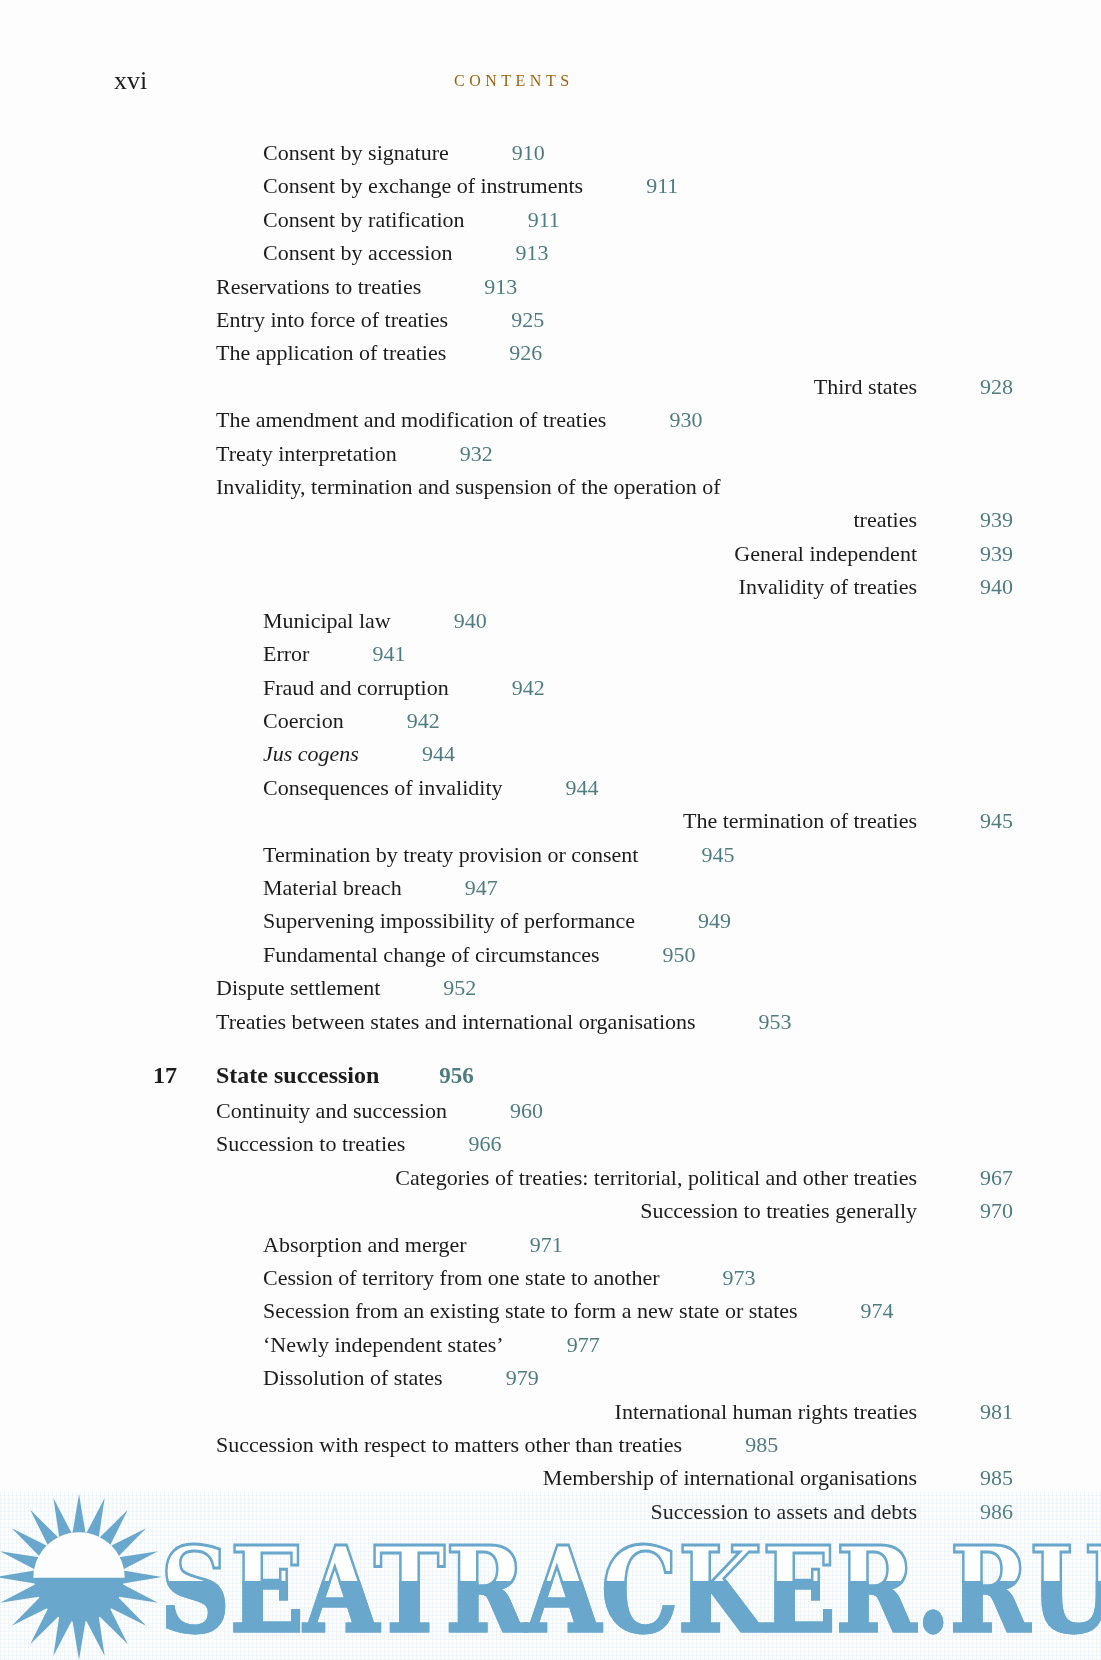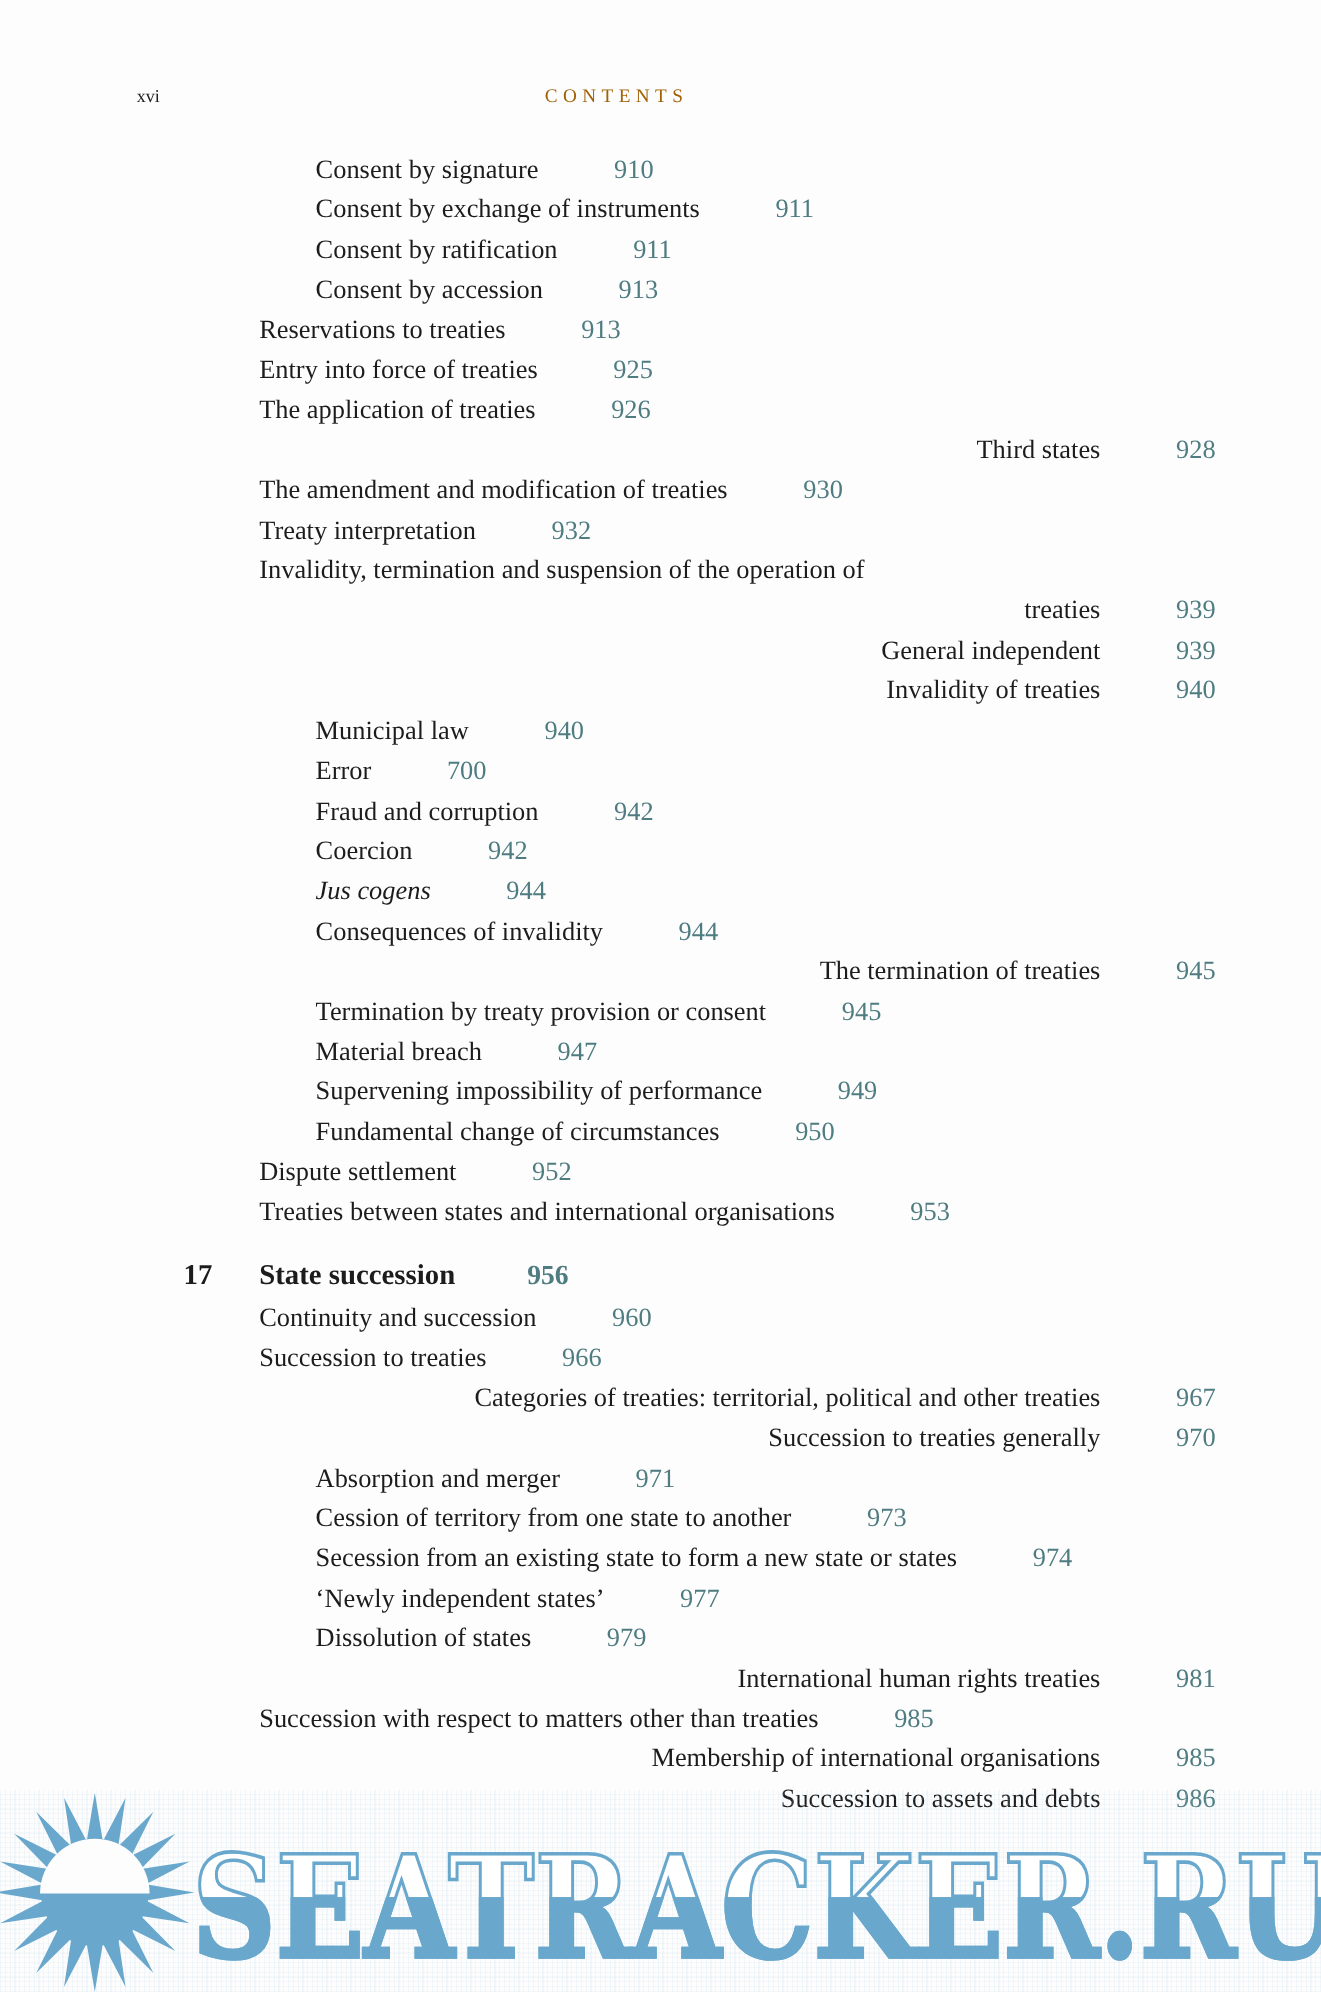--- a/index.html
+++ b/index.html
@@ -8,30 +8,30 @@
     width:1101px;height:1660px;
     margin:0 auto;
     background:#fdfdfd;
     overflow:hidden;
     font-family:"Liberation Serif","DejaVu Serif",serif;
     color:#1c1c1c;
   }
   
   .folio{
     position:absolute;left:114px;top:68px;
-    font-size:15px;line-height:26px;color:#1c1c1c;
+    font-size:26px;line-height:26px;color:#1c1c1c;
   }
   .running-head{
     position:absolute;left:454px;top:71px;
     font-size:16px;line-height:20px;
     letter-spacing:4.5px;color:#a16207;
   }
   
   .toc{
-    position:absolute;left:153px;top:124px;width:860px;
+    position:absolute;left:153px;top:136px;width:860px;
     font-size:22px;
   }
   .row{line-height:33.4px;white-space:nowrap;}
   .lvl1{padding-left:63px;}
   .lvl2{padding-left:87px;text-align:right;}
   .lvl3{padding-left:110px;}
   .pg{color:#4e7c80;margin-left:63px;}
   .it{font-style:italic;}
   .chapter-row{
     margin-top:19px;
@@ -85,21 +85,21 @@
       <div class="row lvl1"><span class="">Entry into force of treaties</span><span class="pg">925</span></div>
       <div class="row lvl1"><span class="">The application of treaties</span><span class="pg">926</span></div>
       <div class="row lvl2"><span class="">Third states</span><span class="pg">928</span></div>
       <div class="row lvl1"><span class="">The amendment and modification of treaties</span><span class="pg">930</span></div>
       <div class="row lvl1"><span class="">Treaty interpretation</span><span class="pg">932</span></div>
       <div class="row lvl1"><span class="">Invalidity, termination and suspension of the operation of</span></div>
       <div class="row lvl2"><span class="">treaties</span><span class="pg">939</span></div>
       <div class="row lvl2"><span class="">General independent</span><span class="pg">939</span></div>
       <div class="row lvl2"><span class="">Invalidity of treaties</span><span class="pg">940</span></div>
       <div class="row lvl3"><span class="">Municipal law</span><span class="pg">940</span></div>
-      <div class="row lvl3"><span class="">Error</span><span class="pg">700</span></div>
+      <div class="row lvl3"><span class="">Error</span><span class="pg">941</span></div>
       <div class="row lvl3"><span class="">Fraud and corruption</span><span class="pg">942</span></div>
       <div class="row lvl3"><span class="">Coercion</span><span class="pg">942</span></div>
       <div class="row lvl3"><span class="it">Jus cogens</span><span class="pg">944</span></div>
       <div class="row lvl3"><span class="">Consequences of invalidity</span><span class="pg">944</span></div>
       <div class="row lvl2"><span class="">The termination of treaties</span><span class="pg">945</span></div>
       <div class="row lvl3"><span class="">Termination by treaty provision or consent</span><span class="pg">945</span></div>
       <div class="row lvl3"><span class="">Material breach</span><span class="pg">947</span></div>
       <div class="row lvl3"><span class="">Supervening impossibility of performance</span><span class="pg">949</span></div>
       <div class="row lvl3"><span class="">Fundamental change of circumstances</span><span class="pg">950</span></div>
       <div class="row lvl1"><span class="">Dispute settlement</span><span class="pg">952</span></div>

